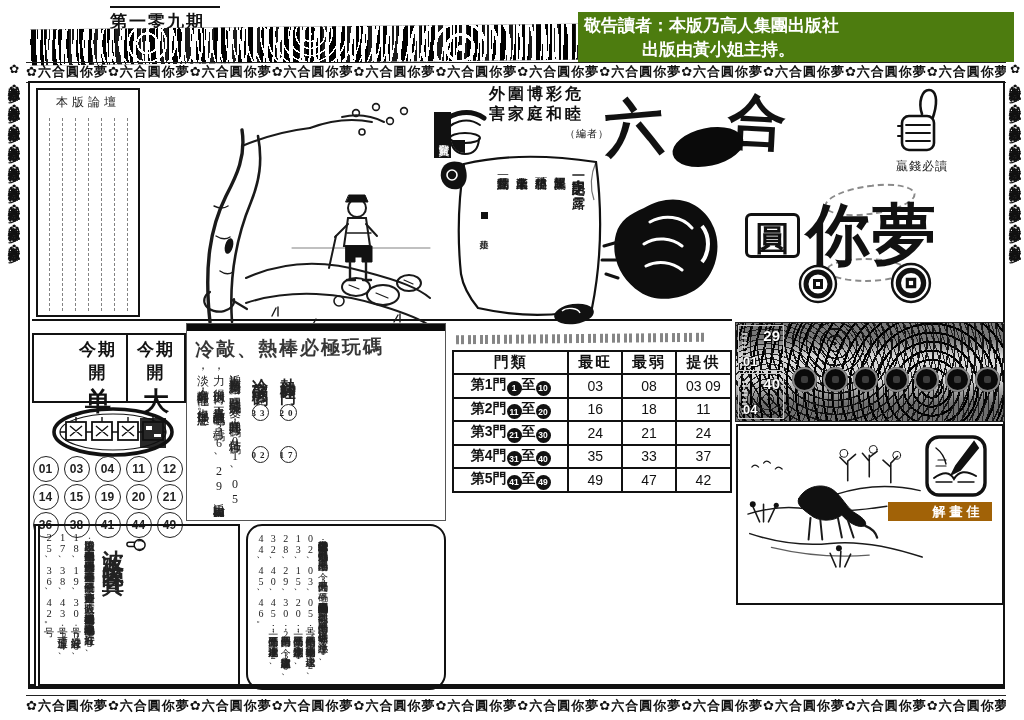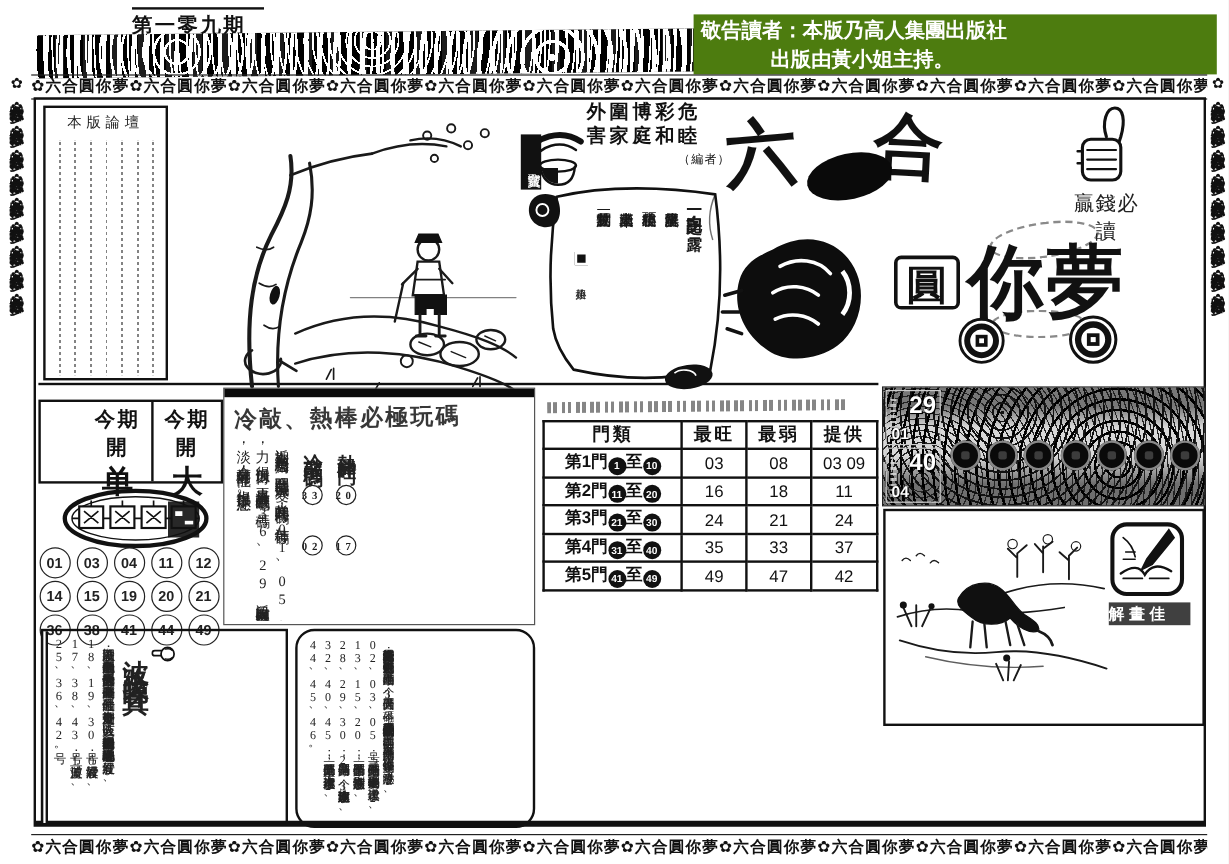--- a/index.html
+++ b/index.html
@@ -54,21 +54,21 @@
 
   
   .mh-liu{left:604px;top:88px;font-size:60px;font-weight:900;transform:rotate(-5deg);letter-spacing:0;}
   .mh-he{left:728px;top:84px;font-size:58px;font-weight:900;transform:rotate(3deg);}
   .blob{left:672px;top:128px;width:72px;height:38px;background:#0a0a0a;border-radius:50%;transform:rotate(-12deg);}
   .mh-yuan{left:745px;top:213px;width:55px;height:45px;border:3px solid #111;border-radius:6px;
            font-size:34px;font-weight:bold;text-align:center;line-height:45px;box-sizing:border-box;}
   .mh-nm{left:806px;top:192px;font-size:64px;font-weight:900;letter-spacing:2px;transform:scaleY(1.05);}
   .dots1{left:824px;top:185px;width:88px;height:26px;border:2px dashed #8a8a8a;border-radius:50%;transform:rotate(-8deg);}
   .dots2{left:826px;top:258px;width:76px;height:20px;border:2px dashed #8a8a8a;border-radius:50%;}
-  .thumblabel{left:890px;top:158px;width:64px;font-size:17px;letter-spacing:1px;color:#222;text-align:center;}
+  .thumblabel{left:890px;top:158px;width:64px;font-size:12px;letter-spacing:1px;color:#222;text-align:center;}
 
   
   .openbox{left:32px;top:333px;width:154px;height:70px;border:2px solid #111;display:flex;box-sizing:border-box;padding-left:36px;}
   .openbox .cell{flex:1;text-align:center;}
   .openbox .cell+.cell{border-left:2px solid #111;}
   .openbox .lab{font-size:17px;font-weight:bold;letter-spacing:2px;margin-top:3px;font-family:"Liberation Serif",serif;}
   .openbox .big{font-size:26px;font-weight:bold;font-family:"Liberation Serif",serif;}
   .balls{left:30px;top:455px;width:160px;display:flex;flex-wrap:wrap;}
   .ball{width:26px;height:26px;border:1.6px solid #222;border-radius:50%;box-sizing:border-box;
         font-size:12px;font-weight:bold;display:flex;align-items:center;justify-content:center;margin:1px 2.5px;color:#222;}
@@ -103,30 +103,30 @@
         repeating-radial-gradient(circle at 73% 66%, #000 0 2px, transparent 2px 9px),
         repeating-radial-gradient(circle at 12% 78%, #222 0 1px, transparent 1px 5px),
         linear-gradient(#777 0 16%, #d8d8d8 34% 58%, #6e6e6e 82% 100%);}
   .best .title{text-align:center;font-size:23px;font-weight:900;letter-spacing:6px;margin-top:6px;
         color:#fff;text-shadow:0 0 2px #000,1px 1px 0 #000,-1px -1px 0 #000,1px -1px 0 #000,-1px 1px 0 #000;}
   .coins{position:absolute;left:56px;top:44px;width:208px;display:flex;justify-content:space-between;}
   .coin7{width:25px;height:25px;border-radius:50%;background:#0a0a0a;box-shadow:inset 0 0 0 2px #888;position:relative;}
   .coin7::after{content:"";position:absolute;left:9px;top:9px;width:7px;height:7px;background:#3c3c3c;border-radius:2px;}
   .sidecell{position:absolute;width:46px;height:46px;border:1px solid #ccc;box-sizing:border-box;
         font-weight:bold;color:#fff;text-shadow:0 0 2px #000,1px 1px 0 #000;}
-  .sidecell .n1{position:absolute;right:3px;top:1px;font-size:20px;}
+  .sidecell .n1{position:absolute;right:3px;top:1px;font-size:15px;}
   .sidecell .n2{position:absolute;left:4px;bottom:1px;font-size:13px;}
   .sidecell .tick{position:absolute;left:3px;top:4px;width:5px;height:36px;opacity:.8;
         background:repeating-linear-gradient(0deg,#ddd 0 2px,transparent 2px 4.5px);}
 
   
   .foxbox{left:736px;top:424px;width:268px;height:181px;border:2px solid #111;box-sizing:border-box;}
   .jicon{position:absolute;right:14px;top:8px;}
-  .jlabel{position:absolute;right:10px;top:76px;width:68px;height:19px;background:#404040;color:#fff;
-          font-size:13px;font-weight:bold;letter-spacing:4px;line-height:19px;}
+  .jlabel{position:absolute;right:10px;top:76px;width:68px;height:19px;background:#a16207;color:#fff;
+          font-size:13px;font-weight:bold;letter-spacing:4px;text-align:center;line-height:19px;padding-left:36px;}
 
   
   .bolu{left:34px;top:524px;width:206px;height:164px;border:2px solid #111;box-shadow:inset 2px 0 0 #fff,inset 4px 0 0 #111;
         box-sizing:border-box;padding:6px 6px;}
   .bolu .cols{height:148px;font-size:10.5px;line-height:13.5px;overflow:hidden;color:#222;
         font-family:"Liberation Serif",serif;}
   .bolu .titlecol{margin-left:4px;}
   .bolu .btitle{font-size:22px;font-weight:bold;letter-spacing:6px;line-height:26px;font-family:"Liberation Serif",serif;}
   .wulun{left:246px;top:524px;width:200px;height:166px;border:2px solid #111;border-radius:16px;
         box-sizing:border-box;padding:7px 6px;}

